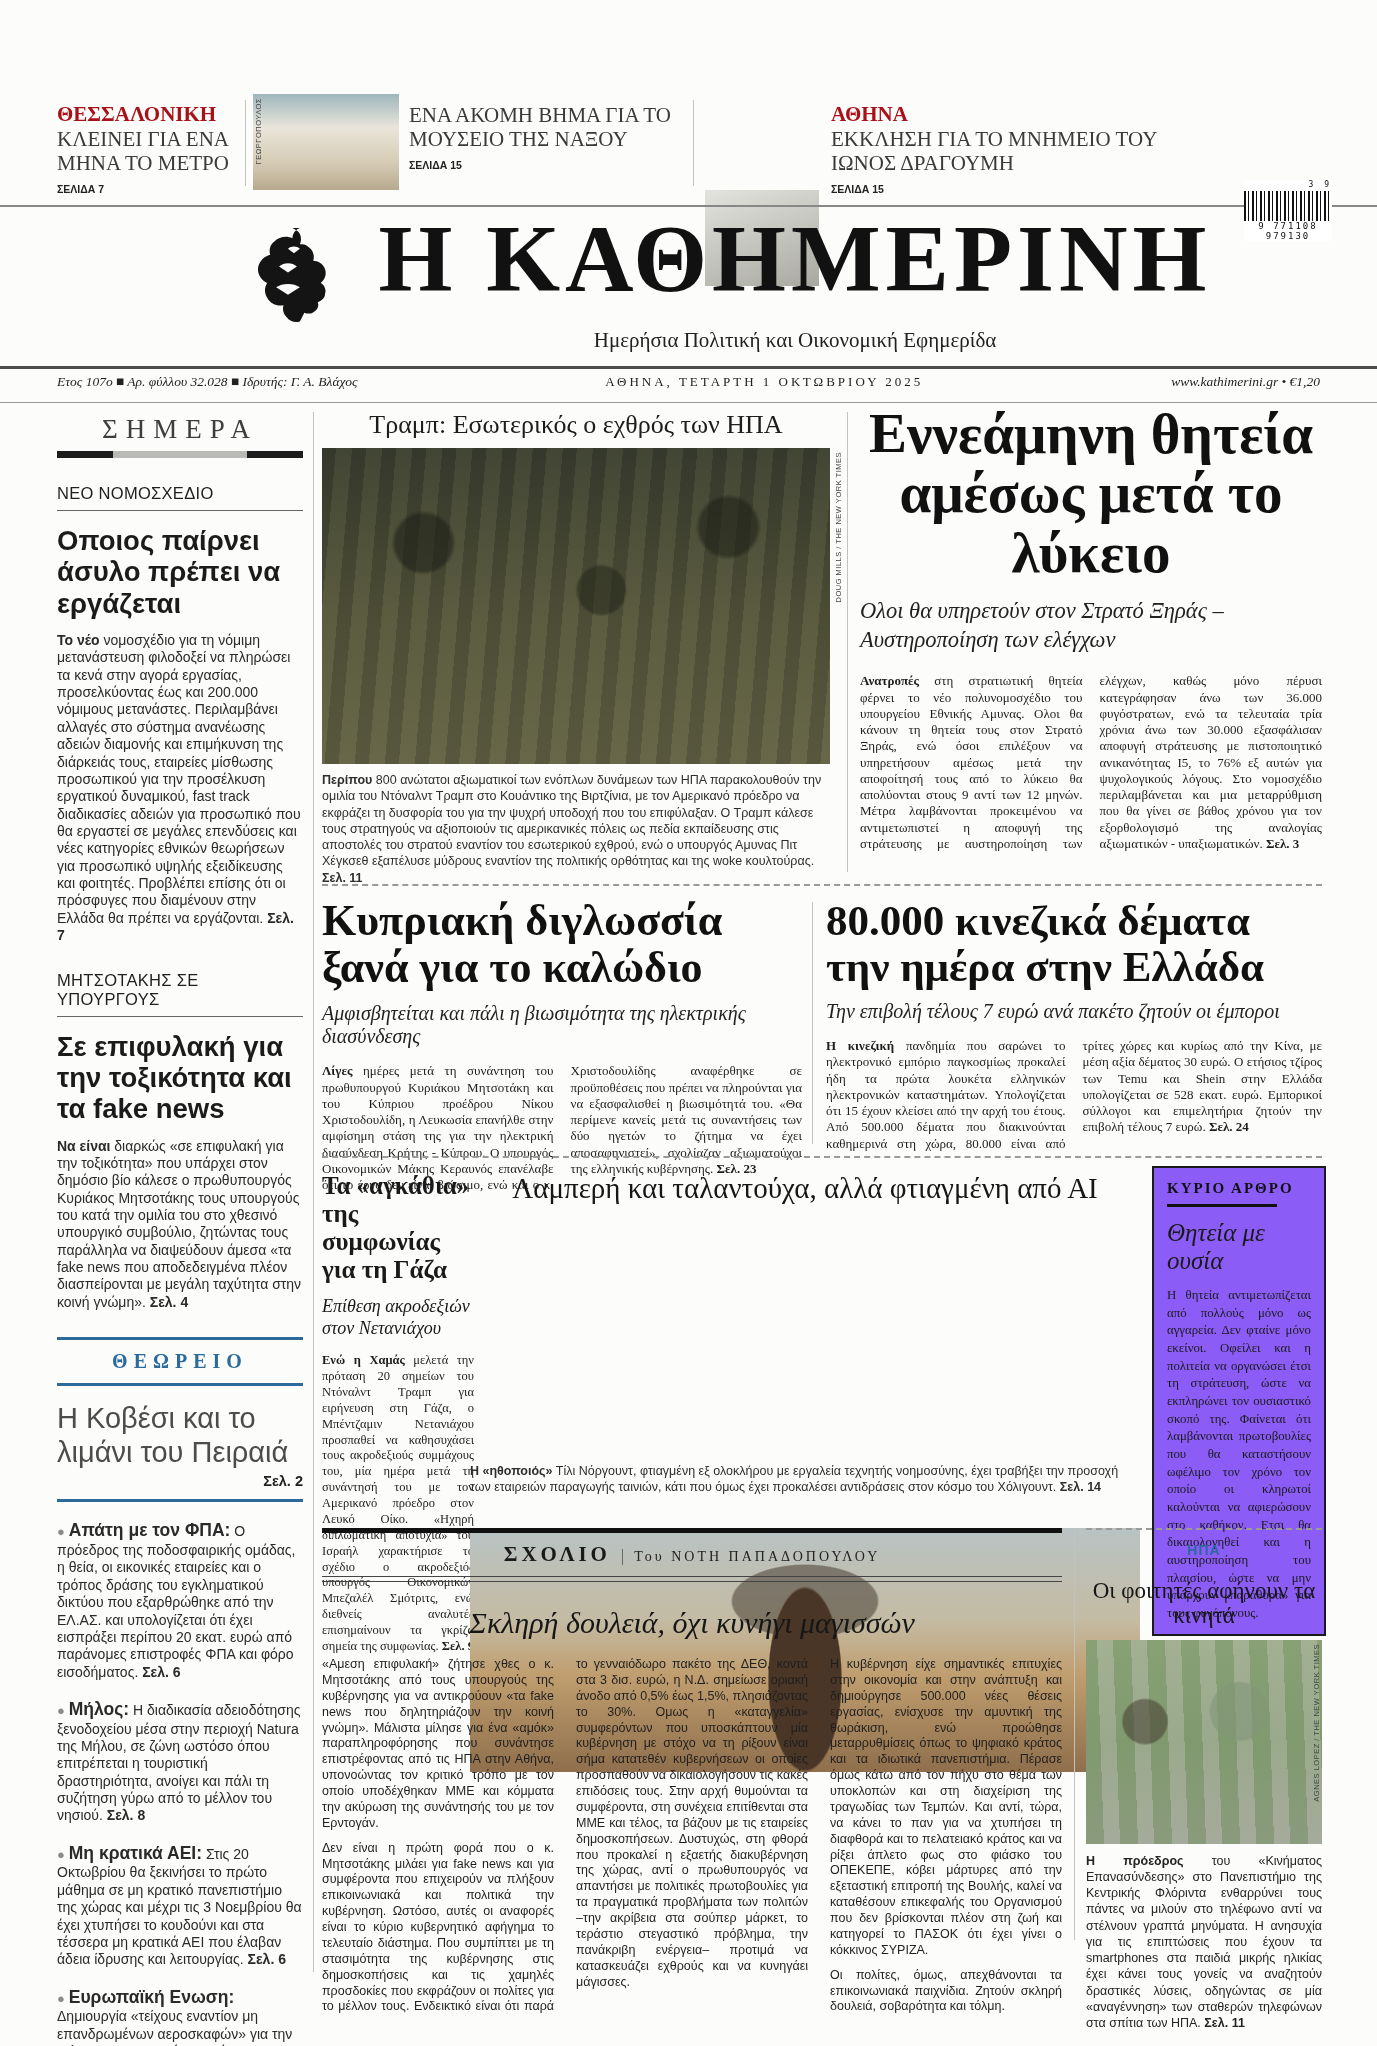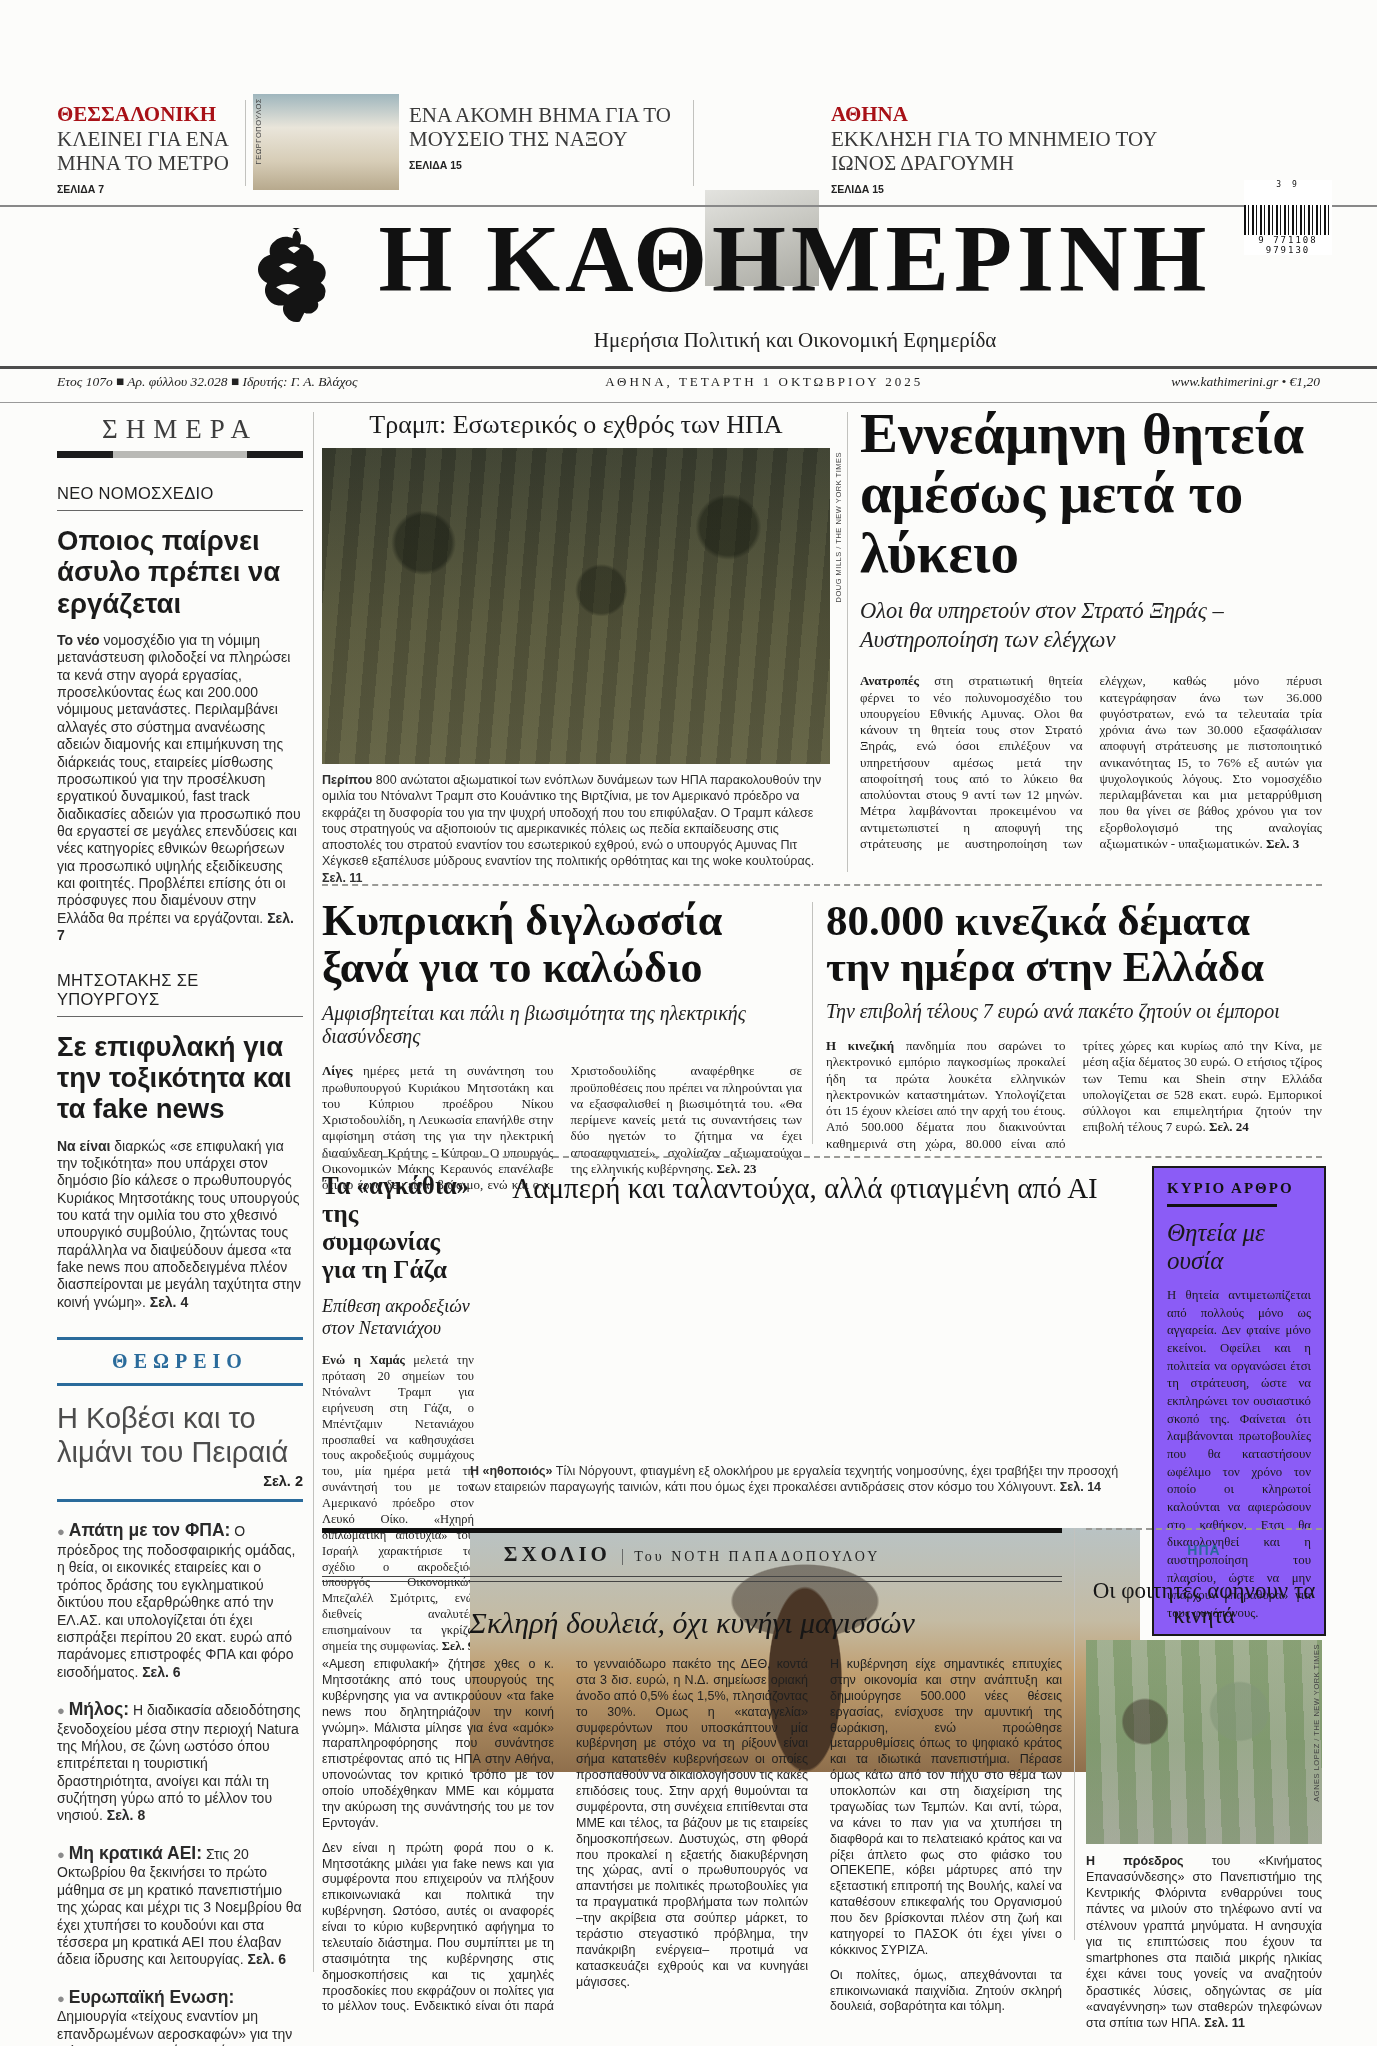--- a/index.html
+++ b/index.html
@@ -22,41 +22,41 @@
   
   .mast-title{font-size:95px;font-weight:bold;letter-spacing:5px;line-height:1;color:#111;text-align:center;}
   .mast-sub{font-size:21px;text-align:center;color:#222;}
   .rule{position:absolute;left:0;width:1377px;background:#888;}
   .dateline{display:flex;justify-content:space-between;font-size:13.5px;color:#222;}
   .dateline .it{font-style:italic;}
   .dateline .ctr{letter-spacing:3px;font-size:13px;}
   .barcode{position:absolute;background:#fff;text-align:center;}
   .bars{height:30px;background:repeating-linear-gradient(90deg,#111 0 2px,#fff 2px 4px,#111 4px 5px,#fff 5px 8px);}
   .bcnum{font-size:9px;letter-spacing:2px;font-family:"DejaVu Sans Mono",monospace;color:#111;}
-  .bctop{font-size:8px;text-align:center;letter-spacing:3px;color:#111;font-family:"DejaVu Sans Mono",monospace;margin-bottom:16px;}
+  .bctop{font-size:8px;text-align:right;letter-spacing:3px;color:#111;font-family:"DejaVu Sans Mono",monospace;margin-bottom:2px;}
   
   .sidebar{width:246px;font-family:"Liberation Sans","DejaVu Sans",sans-serif;}
   .simera{font-family:"Liberation Serif",serif;font-size:27px;letter-spacing:8px;color:#3d3d3d;text-align:center;}
   .simera-bar{display:flex;height:7px;margin-top:6px;}
   .simera-bar .b{background:#1c1c1c;width:56px;}
   .simera-bar .g{background:#b9b9b5;flex:1;}
   .sb-kicker{font-size:16.5px;color:#1f1f1f;letter-spacing:.3px;border-bottom:1px solid #666;padding-bottom:7px;margin-top:26px;}
   .sb-head{font-size:27.5px;font-weight:bold;line-height:1.14;color:#1b1b1b;margin-top:14px;}
   .sb-body{font-size:14px;line-height:1.24;color:#2a2a2a;margin-top:13px;}
   .sb-body .lead{font-weight:bold;}
   .theoreio-rule{height:3px;background:#2a6b9b;margin-top:26px;}
   .theoreio-t{font-family:"Liberation Serif",serif;font-size:20px;font-weight:bold;letter-spacing:6px;color:#2a6b9b;text-align:center;margin:10px 0;}
   .kovesi{font-size:29px;line-height:1.16;color:#4c4c4c;font-weight:500;margin-top:16px;}
   .kovesi-pg{font-size:14.5px;font-weight:bold;color:#222;text-align:right;margin-top:4px;}
   .bullet{font-size:14px;line-height:1.24;color:#2a2a2a;margin-top:18px;}
   .bullet .dot{color:#8a8a8a;font-size:13px;}
   .bullet .blead{font-weight:bold;font-size:17.5px;}
   
   .kickerA{font-size:26px;color:#1d1d1d;text-align:center;font-weight:500;}
-  .mainhead{font-size:57px;font-weight:bold;line-height:1.04;color:#111;}
+  .mainhead{font-size:57px;font-weight:bold;line-height:1.04;color:#111;text-align:center;}
   .deck{font-style:italic;font-size:22.5px;line-height:1.28;color:#222;}
   .body2{column-count:2;column-gap:17px;font-size:13px;line-height:1.25;color:#1d1d1d;}
   .body2 .lead,.body1 .lead{font-weight:bold;}
   .caption{font-size:12.5px;line-height:1.3;color:#2e2e2e;font-family:"Liberation Sans",sans-serif;}
   .caption .lead{font-weight:bold;}
   .sechead{font-weight:bold;color:#111;line-height:1.06;}
   .secdeck{font-style:italic;font-size:20px;color:#222;margin-top:11px;}
   .body1{font-size:12.5px;line-height:1.27;color:#1d1d1d;}
   .agathia-h{font-size:25px;font-weight:bold;line-height:1.12;}
   .agathia-sub{font-style:italic;font-size:18px;line-height:1.2;margin-top:12px;}

